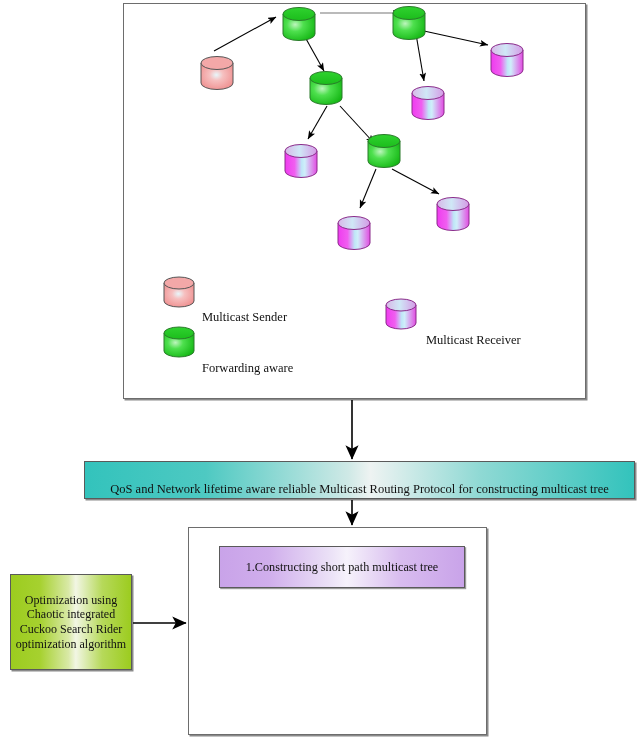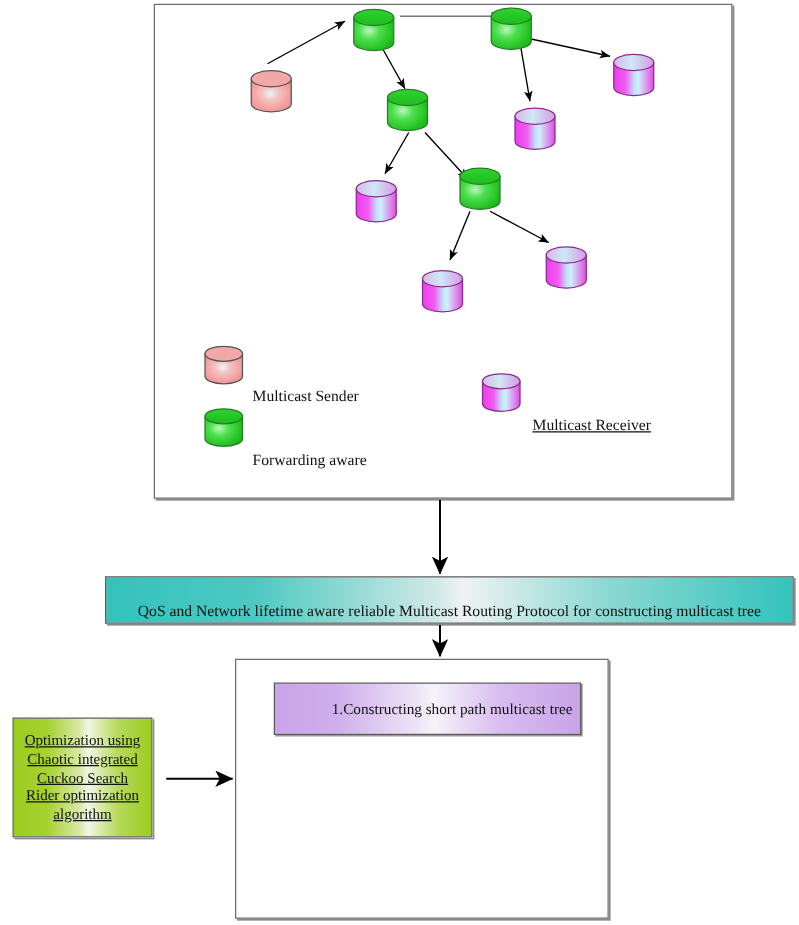--- a/index.html
+++ b/index.html
@@ -43,40 +43,39 @@
     left:188px;top:527px;width:299px;height:208px;
     border:1px solid #6d6d6d;
     box-shadow:1.5px 1.5px 0 #8a8a8a;
     background:#fff;
     box-sizing:border-box;
   }
   .obj-box{
     position:absolute;left:30px;width:246px;
     border:1px solid #5a5a5a;
     box-shadow:1.2px 1.2px 0 #9a9a9a;
-    display:flex;align-items:center;justify-content:flex-end;
+    display:flex;align-items:center;justify-content:center;
     text-align:center;box-sizing:border-box;
   }
   .obj-box .txt{font-size:12.2px;line-height:1.18;color:#111;padding:0 6px;}
   #obj-1{top:18px;height:42px;
     background:linear-gradient(to right,#c9a3e9 0%,#d0aeec 20%,#ece3f7 46%,#f6f2fb 52%,#d8bcef 74%,#c9a3e9 100%);}
   #obj-2{top:84px;height:52px;
     background:linear-gradient(to right,#f8c55c 0%,#fbcd6d 20%,#fde6b5 46%,#fef3dc 52%,#fbd284 74%,#f8c55c 100%);}
   #obj-3{top:158px;height:38px;
     background:linear-gradient(to right,#f04a4a 0%,#f25a5a 20%,#f9bdbd 44%,#fdecec 52%,#f47a7a 74%,#f04a4a 100%);}
 
   
   #optimization-box{
-    left:10px;top:574px;width:112px;height:96px;
+    left:10px;top:574px;width:122px;height:96px;
     border:1px solid #5a5a5a;
     box-shadow:1.5px 1.5px 0 #8a8a8a;
     background:linear-gradient(to right,#9ccc1f 0%,#a6d12f 24%,#d9e9a7 48%,#f2f6e4 54%,#b6d95a 76%,#9ccc1f 100%);
     display:flex;align-items:center;justify-content:center;text-align:center;
     box-sizing:border-box;
-    text-decoration:underline;
   }
   #optimization-box .txt{font-size:12px;line-height:1.22;color:#111;padding:0 4px;}
 
   
   #connectors{position:absolute;left:0;top:0;width:639px;height:740px;pointer-events:none;}
 </style>
 </head>
 <body>
 
 <div class="abs" id="network-panel">
@@ -186,21 +185,21 @@
       <ellipse cx="15" cy="6" rx="15" ry="6" fill="url(#gGreenTop)" stroke="#2a7a2a" stroke-width="1"></ellipse>
     </g>
     <g transform="translate(262,295)">
       <path d="M0,6 L0,24 A15,6 0 0 0 30,24 L30,6 Z" fill="url(#gMagenta)" stroke="#8a2a8a" stroke-width="1"></path>
       <ellipse cx="15" cy="6" rx="15" ry="6" fill="url(#gMagentaTop)" stroke="#8a2a8a" stroke-width="1"></ellipse>
     </g>
   </svg>
 
   <span class="legend-label" style="left:78px;top:282px;">Multicast Sender</span>
   <span class="legend-label" style="left:78px;top:333px;">Forwarding aware</span>
-  <span class="legend-label" style="left:302px;top:305px;text-decoration:underline;">Multicast Receiver</span>
+  <span class="legend-label" style="left:302px;top:305px;">Multicast Receiver</span>
 </div>
 
 <div class="abs" id="protocol-bar">
   <span class="txt">QoS and Network lifetime aware reliable Multicast Routing Protocol for constructing multicast tree</span>
 </div>
 
 <div class="abs" id="optimization-box">
   <span class="txt">Optimization using Chaotic integrated Cuckoo Search Rider optimization algorithm</span>
 </div>
 

